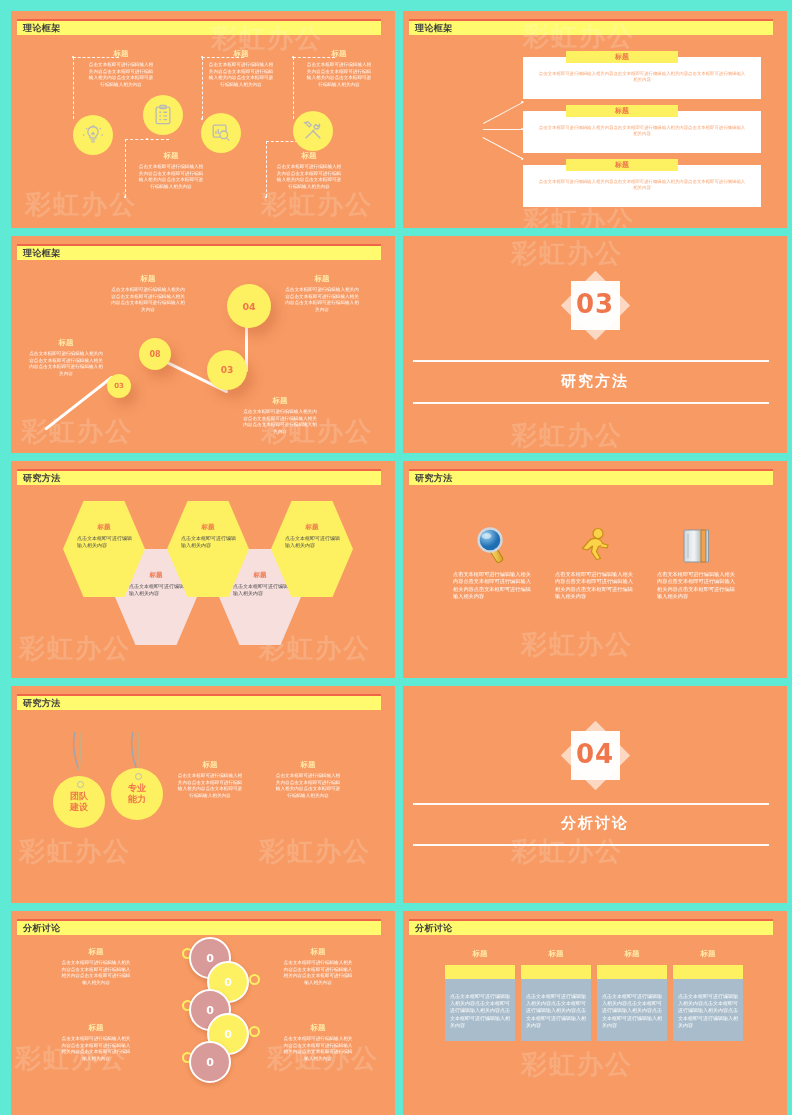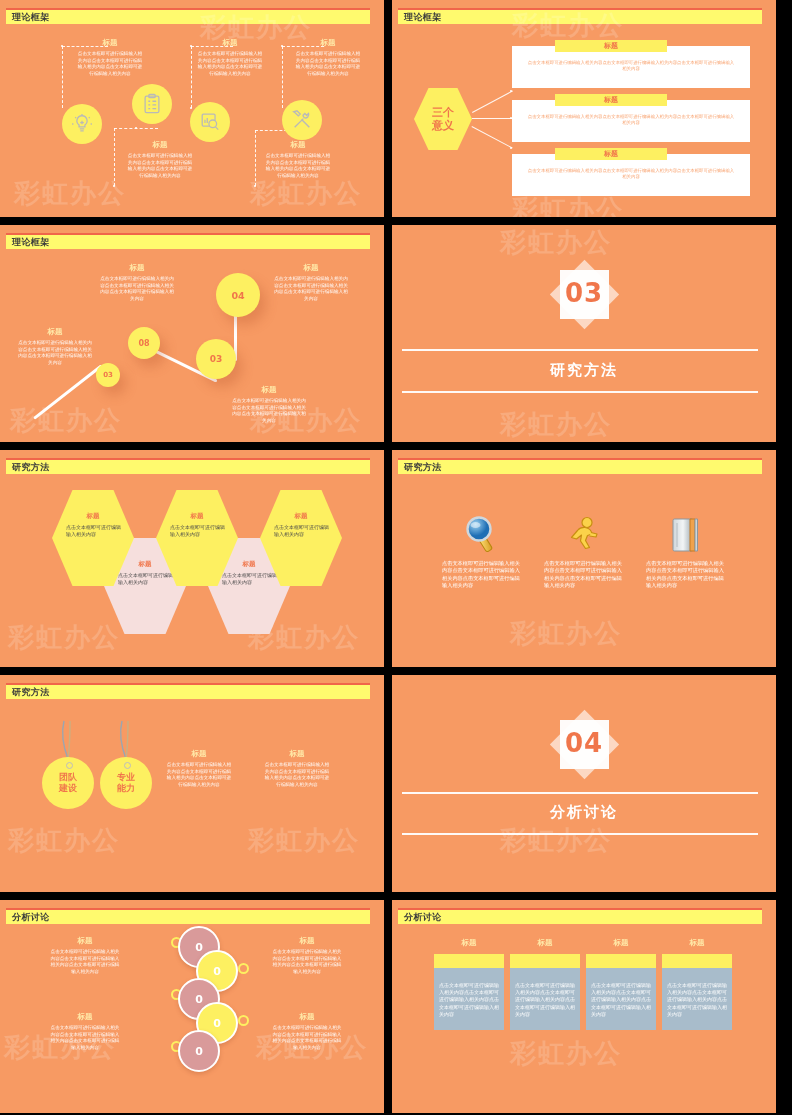--- a/index.html
+++ b/index.html
@@ -1,17 +1,17 @@
 <!DOCTYPE html>
 <html><head>
 <meta charset="utf-8">
 <style>
   html,body{margin:0;padding:0;background:#ffffff;}
   body{width:792px;height:1115px;font-family:"DejaVu Sans","Liberation Sans",sans-serif;}
-  .sheet{width:792px;height:1115px;position:relative;background:#000000;box-sizing:border-box;padding:0;}
+  .sheet{width:792px;height:1115px;position:relative;background:#5eead4;box-sizing:border-box;padding:11px;}
   .grid{display:grid;grid-template-columns:384px 384px;grid-template-rows:217px 217px 217px 217px 213px;gap:8px;}
   .slide{position:relative;background:#F79A63;overflow:hidden;box-sizing:border-box;}
 
   
   .titlebar{position:absolute;left:6px;top:8px;right:14px;height:16px;background:#FFFA6E;border-top:2px solid #F0654A;box-sizing:border-box;}
   .titlebar .tt{position:absolute;left:6px;top:1px;font-size:9px;font-weight:bold;color:#3b3b3b;letter-spacing:0.4px;line-height:13px;}
 
   .wm{position:absolute;font-size:26px;font-weight:bold;color:rgba(255,255,255,0.17);letter-spacing:2px;pointer-events:none;user-select:none;}
 
   
@@ -186,24 +186,20 @@
     <div class="wm" style="left:120px;top:8px;">彩虹办公</div>
     <div class="wm" style="left:120px;top:192px;">彩虹办公</div>
 
     <div class="lnk" style="left:80px;top:112px;width:46px;transform:rotate(-28deg);"></div>
     <div class="lnk" style="left:80px;top:118px;width:42px;"></div>
     <div class="lnk" style="left:80px;top:126px;width:46px;transform:rotate(28deg);"></div>
     <div class="dot" style="left:118px;top:90px;"></div>
     <div class="dot" style="left:118px;top:117px;"></div>
     <div class="dot" style="left:118px;top:147px;"></div>
 
-    <div class="hex">
-      <b>三个</b>
-      <b>意义</b>
-    </div>
 
     <div class="row" style="top:46px;">
       <div class="cap">
             <span>标题</span>
           </div>
       <p>点击文本框即可进行编辑输入相关内容点击文本框即可进行编辑输入相关内容点击文本框即可进行编辑输入相关内容</p>
     </div>
     <div class="row" style="top:100px;">
       <div class="cap">
             <span>标题</span>
@@ -371,21 +367,21 @@
 
     <svg style="position:absolute;left:52px;top:44px;" width="48" height="42" viewBox="0 0 48 42">
       <path d="M16 40 C10 24 10 10 12 2" stroke="#9aa6b1" stroke-width="1.4" fill="none"></path>
       <path d="M16 40 C18 24 18 10 18 2" stroke="#c7b184" stroke-width="1.4" fill="none"></path>
     </svg>
     <svg style="position:absolute;left:110px;top:44px;" width="48" height="42" viewBox="0 0 48 42">
       <path d="M16 40 C10 24 10 10 12 2" stroke="#9aa6b1" stroke-width="1.4" fill="none"></path>
       <path d="M16 40 C18 24 18 10 18 2" stroke="#c7b184" stroke-width="1.4" fill="none"></path>
     </svg>
 
-    <div class="tag" style="left:42px;top:82px;">
+    <div class="tag" style="left:42px;top:90px;">
       <div class="hole"></div>
       <b>团队</b>
       <b>建设</b>
     </div>
     <div class="tag" style="left:100px;top:82px;">
       <div class="hole"></div>
       <b>专业</b>
       <b>能力</b>
     </div>
 

